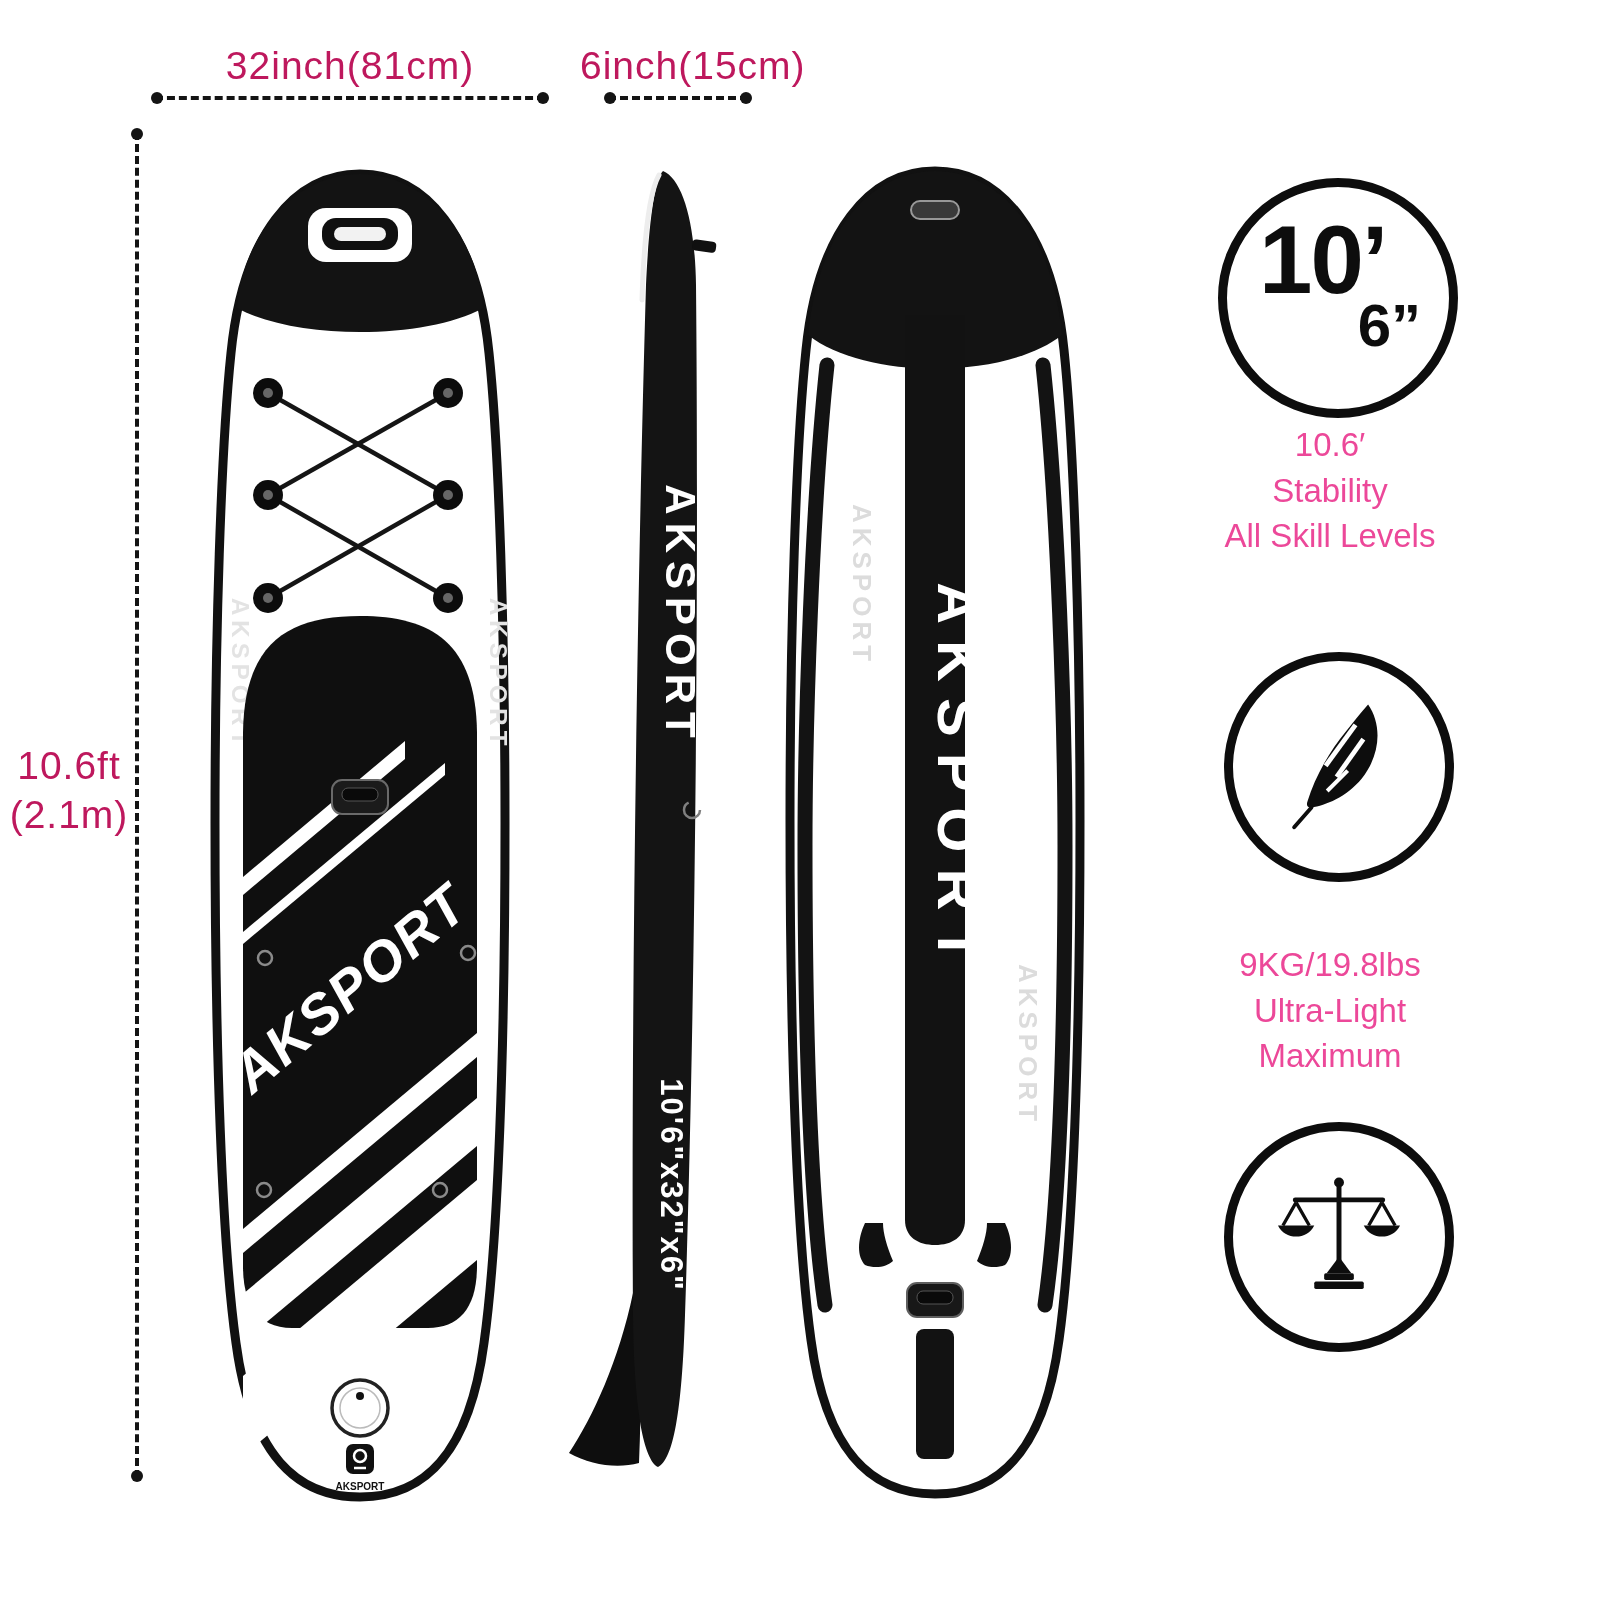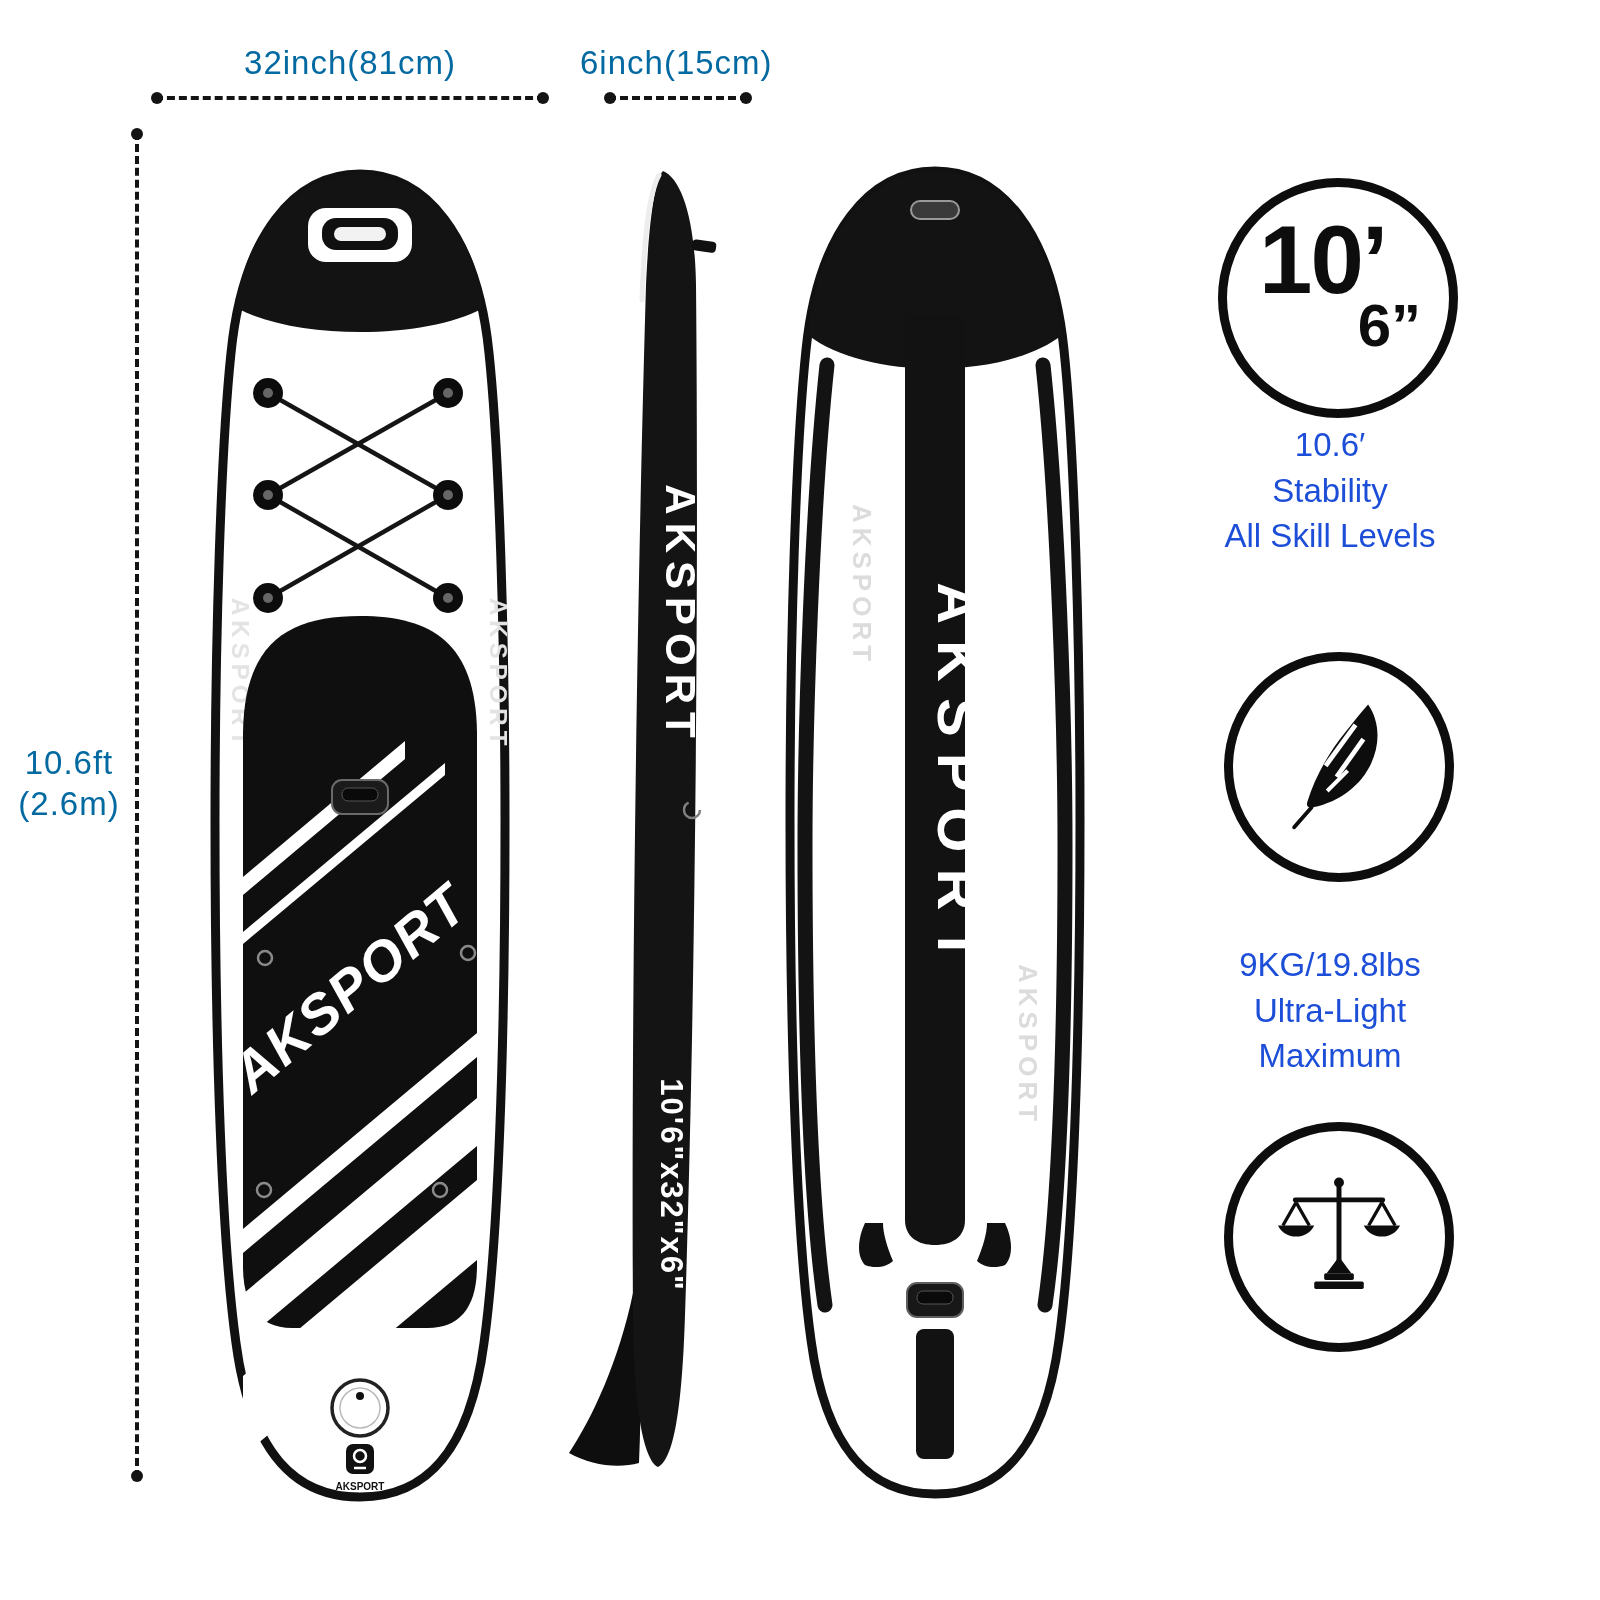--- a/index.html
+++ b/index.html
@@ -1,51 +1,51 @@
 <!DOCTYPE html>
 <html><head>
 <meta charset="utf-8">
 <style>
   html,body{margin:0;padding:0;background:#fff;}
   .stage{position:relative;width:1600px;height:1600px;background:#fff;overflow:hidden;
          font-family:"Liberation Sans",sans-serif;color:#151515;}
-  .dim-label{position:absolute;font-size:33px;font-weight:500;letter-spacing:1px;text-align:center;color:#0369a1;}
+  .dim-label{position:absolute;font-size:39px;font-weight:500;letter-spacing:1px;text-align:center;color:#be185d;}
   .dline{position:absolute;}
   .dline.h{border-top:4px dashed #141414;height:0;}
   .dline.h::before,.dline.h::after{content:"";position:absolute;top:-8px;width:12px;height:12px;border-radius:50%;background:#141414;}
   .dline.h::before{left:-4px;}
   .dline.h::after{right:-4px;}
   .dline.v{border-left:4px dashed #141414;width:0;}
   .dline.v::before,.dline.v::after{content:"";position:absolute;left:-8px;width:12px;height:12px;border-radius:50%;background:#141414;}
   .dline.v::before{top:-4px;}
   .dline.v::after{bottom:-4px;}
   .board{position:absolute;
          -webkit-box-reflect: below 5px linear-gradient(to bottom, rgba(0,0,0,0.14) 0%, rgba(0,0,0,0) 15%);}
   .feature-circle{position:absolute;border:9px solid #0d0d0d;border-radius:50%;background:#fff;
                   display:flex;align-items:center;justify-content:center;text-align:right;}
-  .feature-text{position:absolute;text-align:center;font-size:33px;line-height:1.38;color:#1d4ed8;font-weight:500;}
+  .feature-text{position:absolute;text-align:center;font-size:33px;line-height:1.38;color:#ec4899;font-weight:500;}
   .badge-primary{position:absolute;left:32px;top:18px;font-size:96px;font-weight:700;letter-spacing:-2px;color:#0d0d0d;}
   .badge-secondary{position:absolute;right:28px;top:104px;font-size:60px;font-weight:700;color:#0d0d0d;}
   svg text{font-family:"Liberation Sans",sans-serif;}
 </style>
 </head>
 <body>
 
 <div class="stage">
 
   <div class="dim-label" style="left:155px;top:44px;width:390px;">32inch(81cm)</div>
   <div class="dline h" style="left:155px;top:96px;width:390px;"></div>
 
   <div class="dim-label" style="left:580px;top:44px;width:190px;">6inch(15cm)</div>
   <div class="dline h" style="left:608px;top:96px;width:140px;"></div>
 
   <div class="dline v" style="left:135px;top:132px;height:1346px;"></div>
   <div class="dim-label" style="left:6px;top:742px;width:126px;line-height:1.25;">
     <div>10.6ft</div>
-    <div>(2.6m)</div>
+    <div>(2.1m)</div>
   </div>
 
   <div class="board" style="left:190px;top:168px;width:340px;height:1335px;">
     <svg viewBox="0 0 340 1335" width="340" height="1335">
       <path d="M170,6 C235,6 287,66 299,185 C309,280 315,470 315,655 C315,880 308,1075 294,1175 C279,1288 233,1329 170,1329 C107,1329 61,1288 46,1175 C32,1075 25,880 25,655 C25,470 31,280 41,185 C53,66 105,6 170,6 Z" fill="#ffffff" stroke="#111111" stroke-width="9"></path>
       <path d="M170,6 C235,6 287,66 293,140 C235,172 105,172 47,140 C53,66 105,6 170,6 Z" fill="#131313"></path>
 
       <g>
         <rect x="118" y="40" width="104" height="54" rx="18" fill="#ffffff"></rect>
         <rect x="132" y="50" width="76" height="32" rx="14" fill="#101010"></rect>

